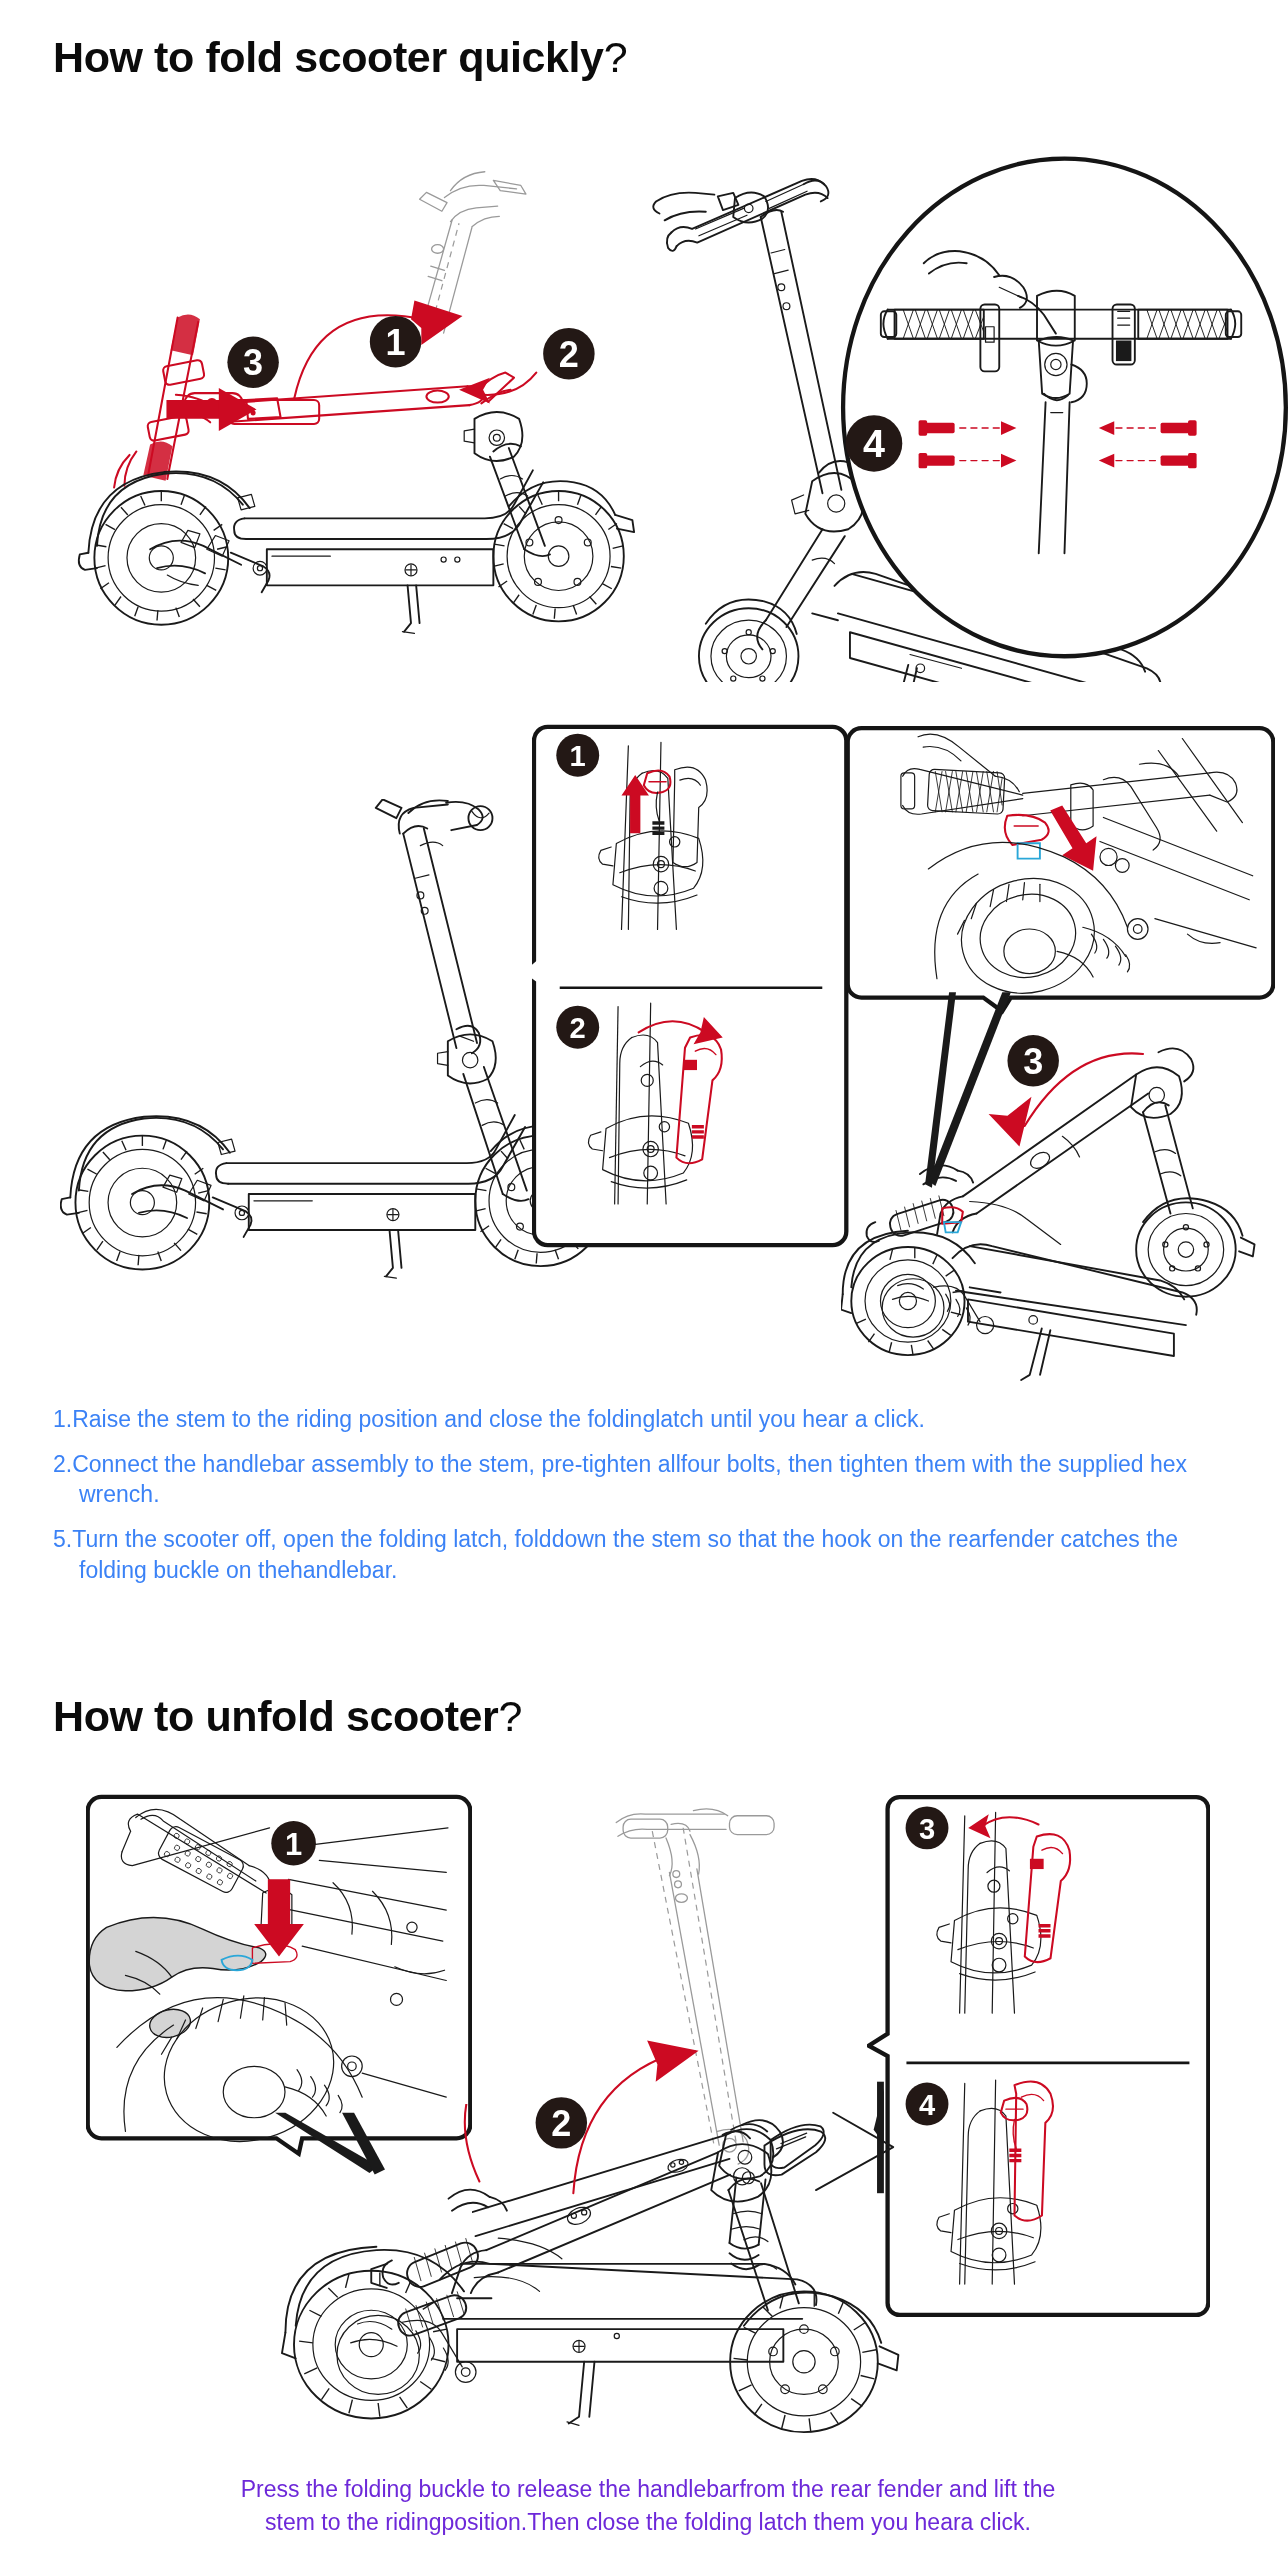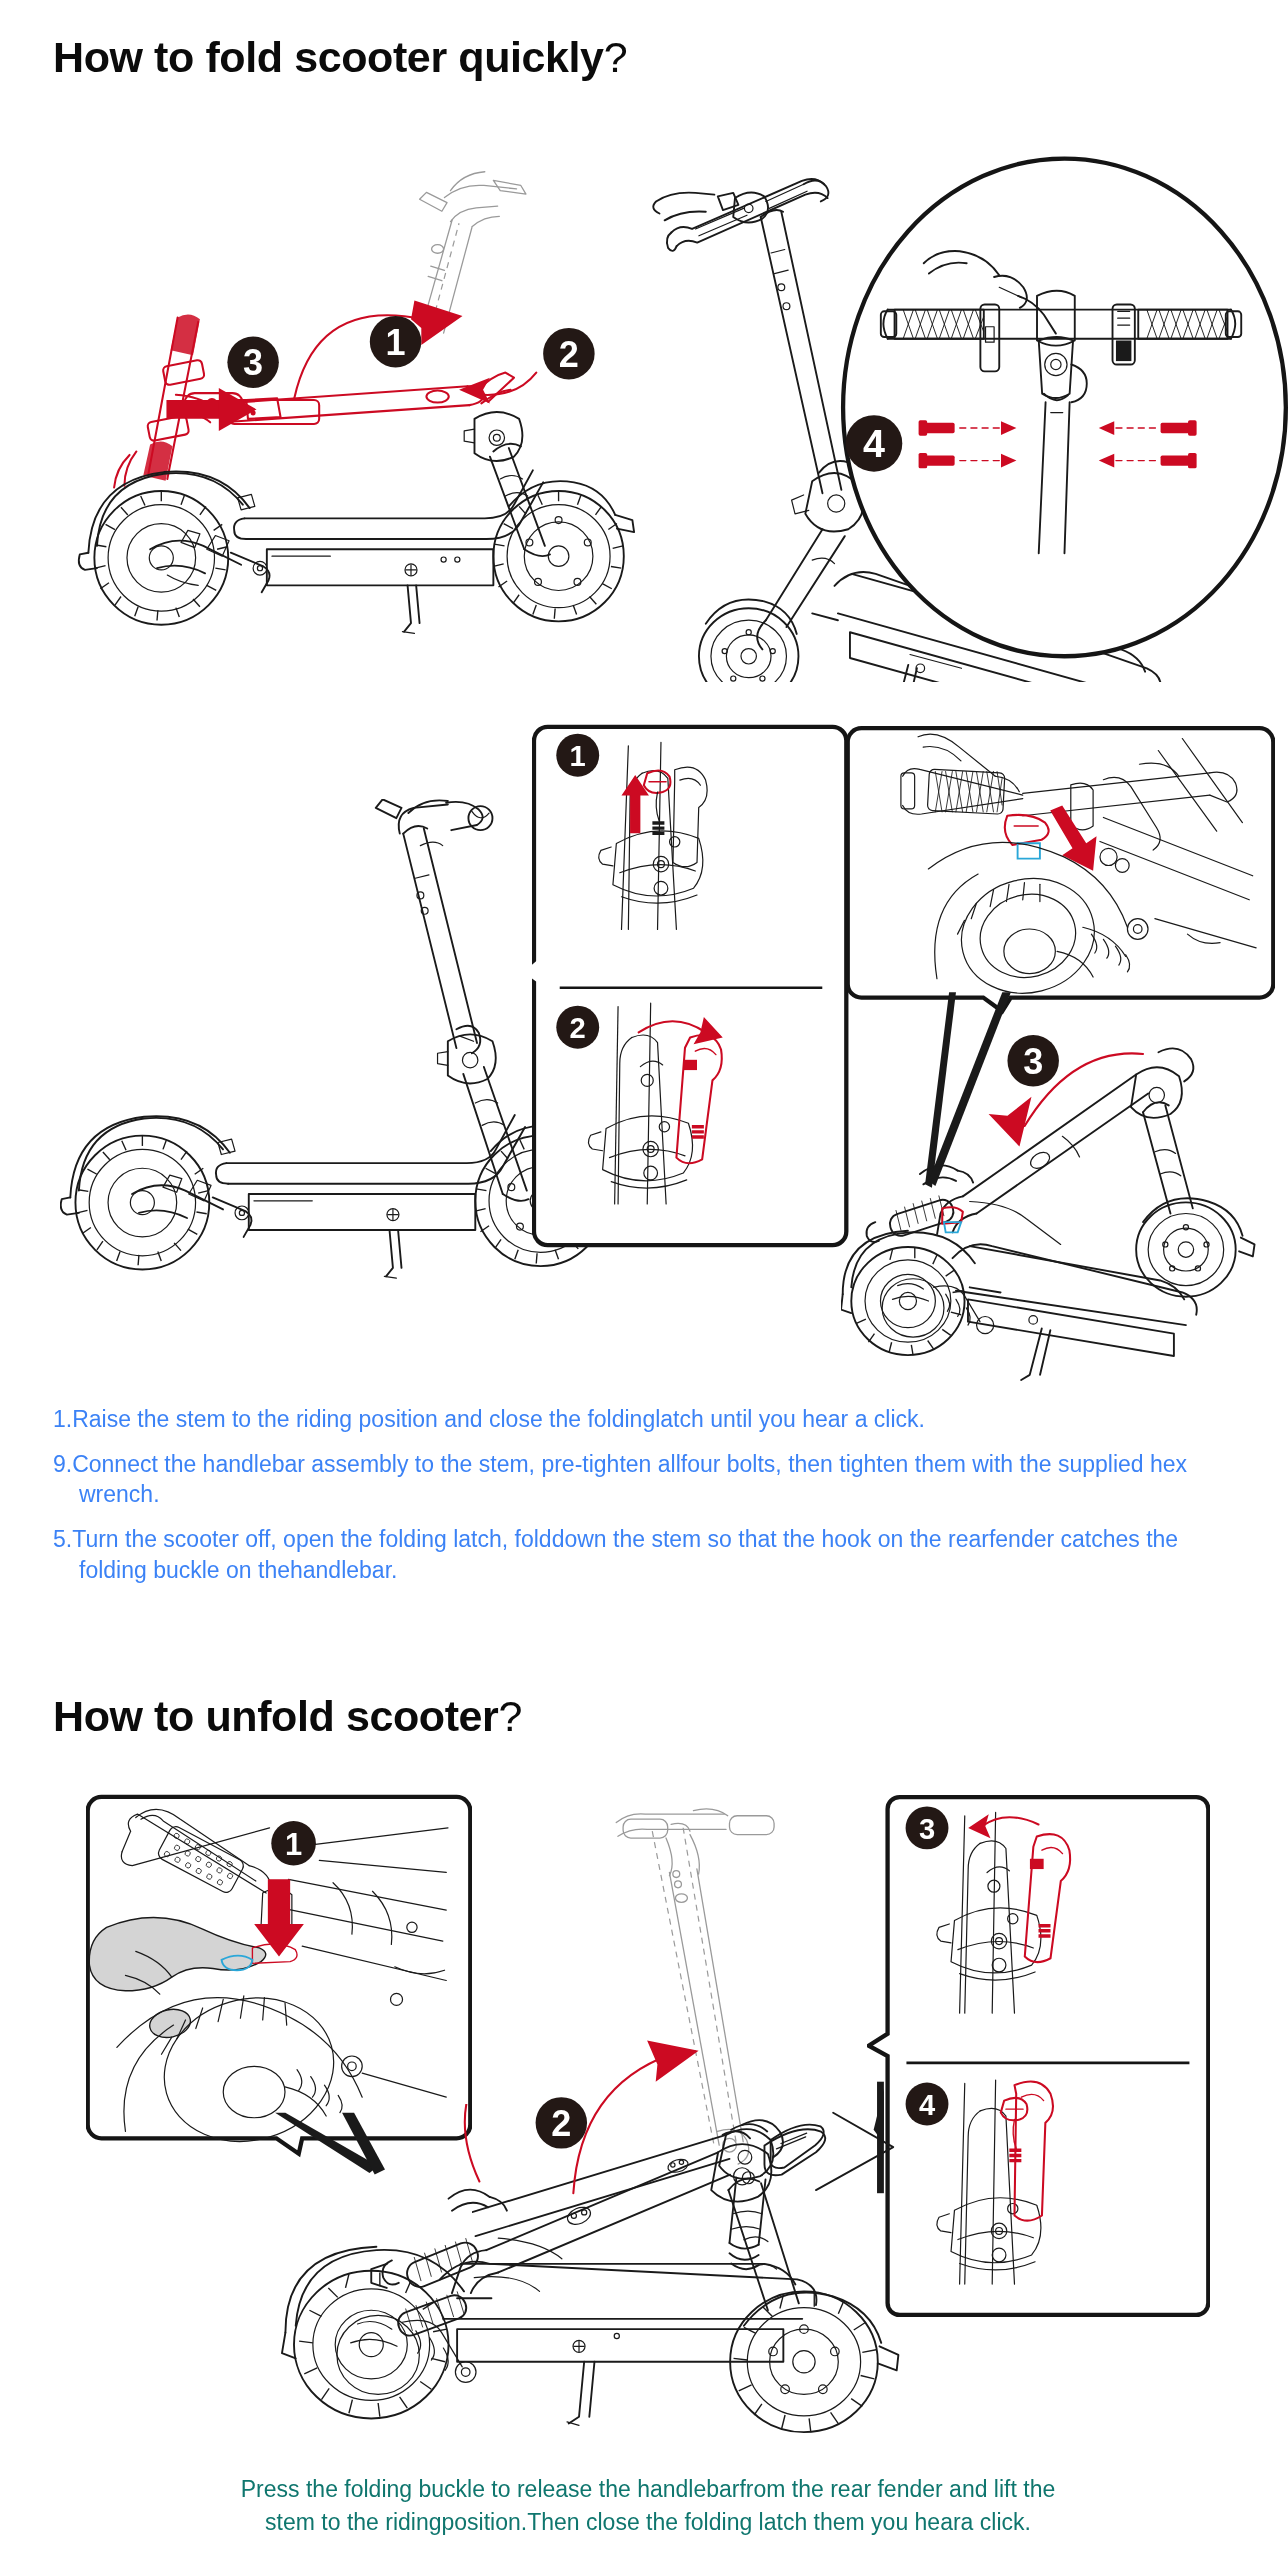--- a/index.html
+++ b/index.html
@@ -20,21 +20,21 @@
     position:absolute;left:53px;top:1404px;width:1194px;
     font-size:23px;line-height:1.32;color:#3b82f6;
   }
   .instructions li{
     list-style:none;margin:0 0 14.6px 0;padding:0 0 0 26px;text-indent:-26px;
   }
   .instructions ol{margin:0;padding:0;}
 
   .footnote{
     position:absolute;left:60px;top:2473px;width:1176px;
-    text-align:center;font-size:23px;line-height:1.45;color:#0f766e;
+    text-align:center;font-size:23px;line-height:1.45;color:#6d28d9;
   }
 
   
   .ln{fill:none;stroke:#1a1a1a;stroke-width:2.2;stroke-linecap:round;stroke-linejoin:round;}
   .ln-thin{fill:none;stroke:#1a1a1a;stroke-width:1.4;stroke-linecap:round;stroke-linejoin:round;}
   .ln-ghost{fill:none;stroke:#9a9a9a;stroke-width:1.5;stroke-linecap:round;stroke-linejoin:round;}
   .ln-dash{fill:none;stroke:#9a9a9a;stroke-width:1.4;stroke-dasharray:7 6;}
   .red{fill:none;stroke:#cc0a22;stroke-width:2.4;stroke-linecap:round;stroke-linejoin:round;}
   .red-thin{fill:none;stroke:#cc0a22;stroke-width:1.6;stroke-linecap:round;stroke-linejoin:round;}
   .red-fill{fill:#cc0a22;}
@@ -743,21 +743,21 @@
       <g>
         <circle class="dkfill" cx="224" cy="80" r="30"></circle>
         <text class="badge-txt" x="224" y="95" font-size="42" text-anchor="middle">3</text>
       </g>
     </svg>
   </div>
 
   <div class="instructions">
     <ol>
       <li>1.Raise the stem to the riding position and close the foldinglatch until you hear a click.</li>
-      <li>9.Connect the handlebar assembly to the stem, pre-tighten allfour bolts, then tighten them with the supplied hex wrench.</li>
+      <li>2.Connect the handlebar assembly to the stem, pre-tighten allfour bolts, then tighten them with the supplied hex wrench.</li>
       <li>5.Turn the scooter off, open the folding latch, folddown the stem so that the hook on the rearfender catches the folding buckle on thehandlebar.</li>
     </ol>
   </div>
 
   <h1 class="heading" style="left:53px;top:1692px;">
     <span>How to unfold scooter</span><span class="qm">?</span>
   </h1>
 
   <div class="fig" style="left:86px;top:1790px;width:386px;height:369px;">
     <svg width="386" height="369" viewBox="0 0 450 430">

